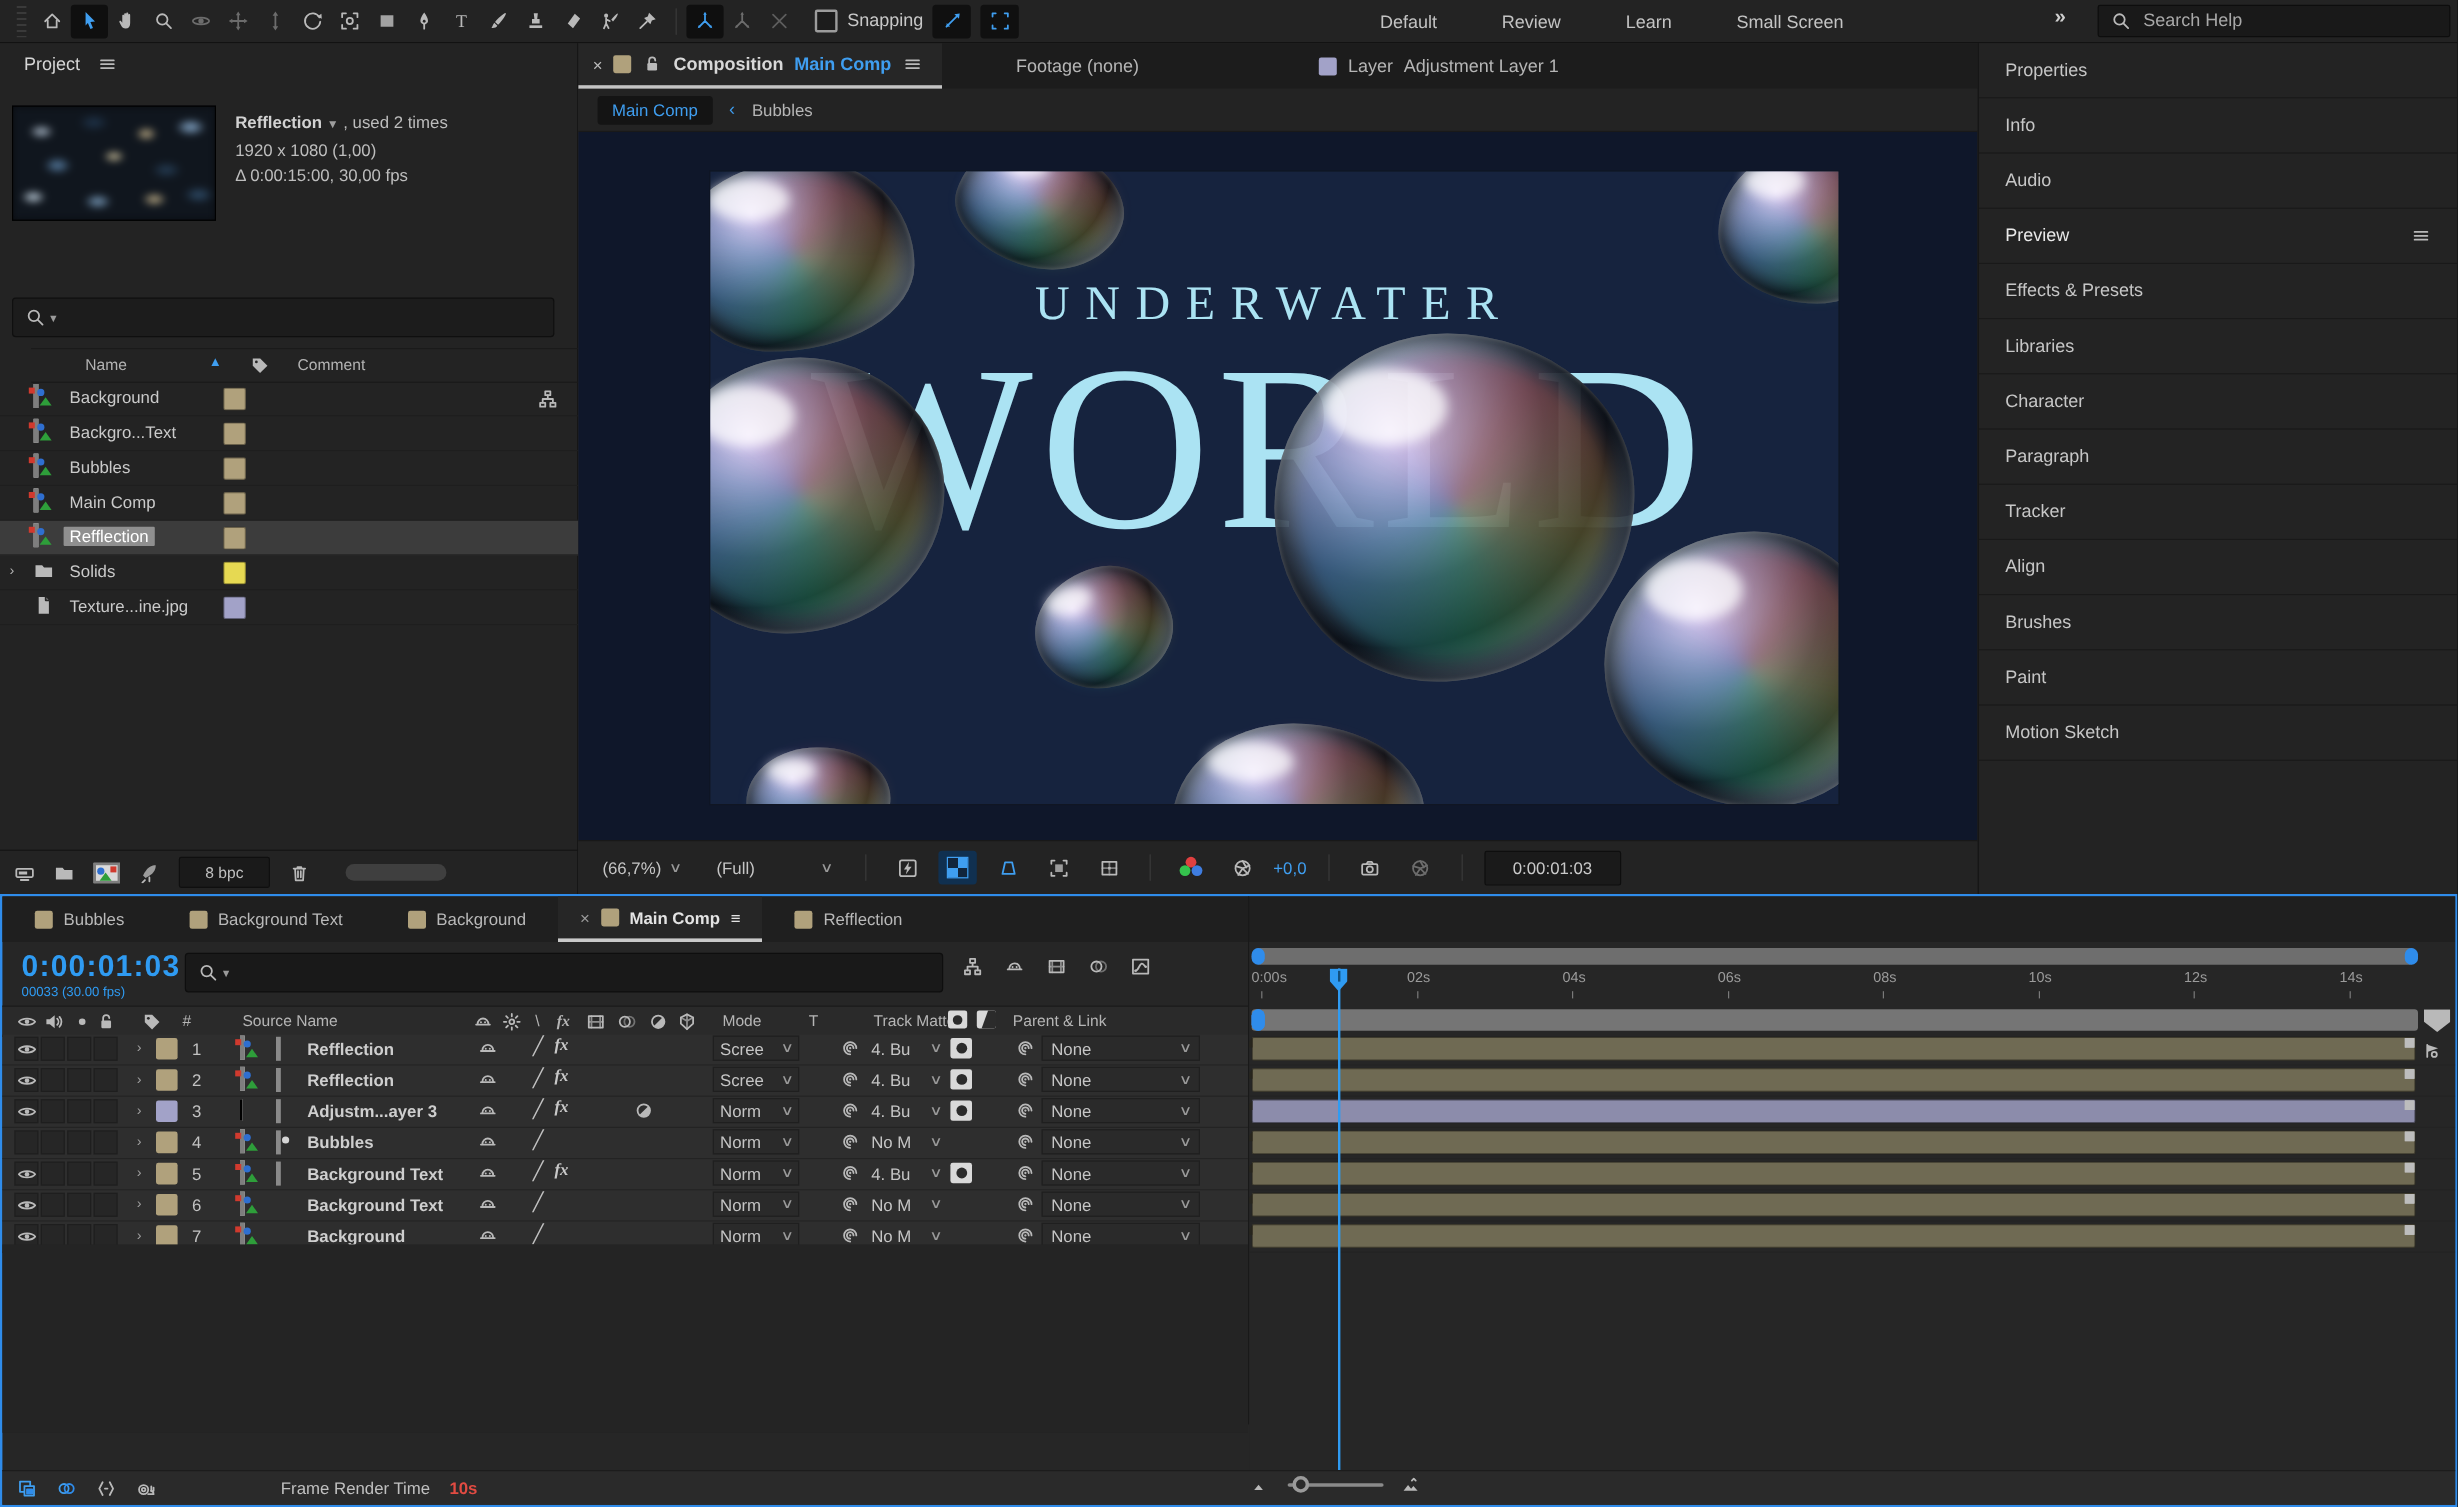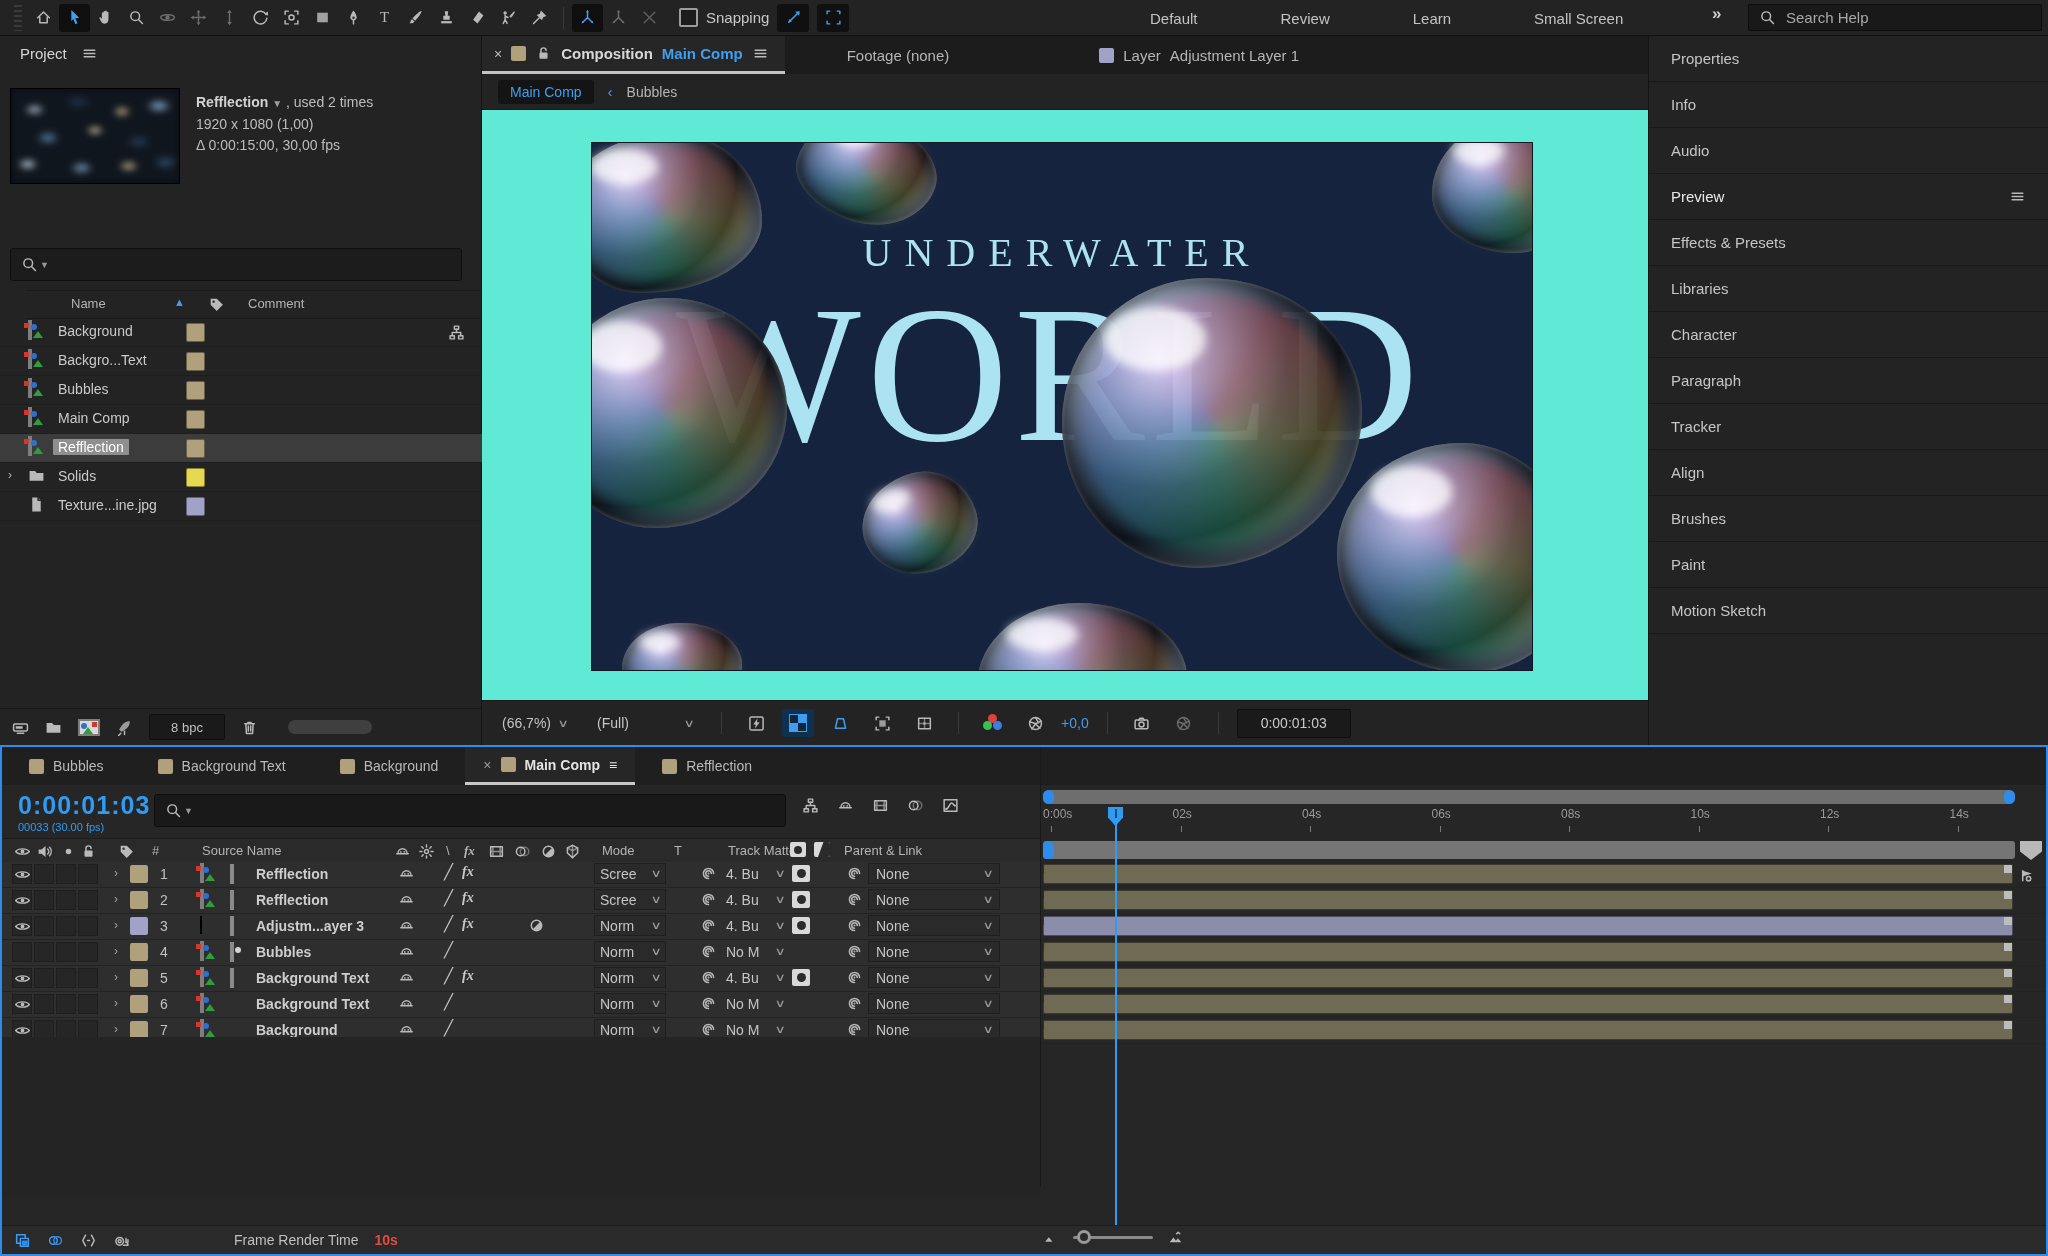--- a/index.html
+++ b/index.html
@@ -13,21 +13,21 @@
   
   #toolbar{left:0;top:0;width:2048px;height:36px;background:#232323;border-bottom:1px solid #121212;display:flex;align-items:center;padding-left:14px;box-sizing:border-box;}
   .grip{width:8px;height:26px;margin-right:6px;background:repeating-linear-gradient(#3a3a3a 0 2px,transparent 2px 5px);}
   .tool{width:31px;height:28px;display:flex;align-items:center;justify-content:center;border-radius:3px;}
   .tool.active{background:#0f0f0f;}
   .tool.active .ic{color:#3f9ef0;}
   .vsep{width:1px;height:22px;background:#3a3a3a;margin:0 8px;}
   #snap-group{display:flex;align-items:center;margin-left:14px;gap:8px;}
   .checkbox{width:15px;height:15px;border:2px solid #9c9c9c;border-radius:2px;background:#1c1c1c;}
   .toggle-btn{width:32px;height:28px;background:#101010;border-radius:3px;display:flex;align-items:center;justify-content:center;margin-left:8px;}
-  #workspaces{position:absolute;left:1150px;top:0;height:36px;display:flex;align-items:center;gap:83px;color:#c3c3c3;font-size:15px;}
+  #workspaces{position:absolute;left:1150px;top:0;height:36px;display:flex;align-items:center;gap:54px;color:#c3c3c3;font-size:15px;}
   #ws-overflow{position:absolute;left:1712px;top:4px;font-size:17px;font-weight:bold;color:#cfcfcf;}
   #help-search{position:absolute;right:6px;top:4px;width:294px;height:27px;background:#191919;border:1px solid #0d0d0d;border-radius:2px;display:flex;align-items:center;gap:10px;padding-left:10px;box-sizing:border-box;color:#a8a8a8;font-size:15px;}
 
   
   #project{left:0;top:36px;width:482px;height:709px;background:#232323;border-right:1px solid #141414;box-sizing:border-box;}
   #proj-head{height:34px;display:flex;align-items:center;gap:14px;padding-left:20px;color:#d6d6d6;font-size:15px;}
   #proj-thumb{left:10px;top:52px;width:168px;height:94px;background:#0a0c10;border:1px solid #000;overflow:hidden;}
   #proj-thumb .tex{width:100%;height:100%;filter:blur(3px);
     background:
      radial-gradient(18px 10px at 14% 22%,#b9c8d8 0,transparent 60%),radial-gradient(22px 12px at 40% 14%,#20364e 0,transparent 60%),
@@ -65,21 +65,21 @@
   #tab-comp .t1{color:#d8d8d8;font-weight:bold;font-size:15px;}
   #tab-comp .t2{color:#3f9ef0;font-weight:bold;font-size:15px;}
   .swatch{width:15px;height:15px;border-radius:2px;}
   .tan{background:#b0a17c;} .lav{background:#a2a2c8;}
   #tab-footage{margin-left:62px;color:#b5b5b5;font-size:15px;}
   #tab-layer{margin-left:150px;display:flex;align-items:center;gap:9px;color:#b5b5b5;font-size:15px;}
   #comp-crumbs{left:0;top:38px;width:1166px;height:36px;background:#232323;border-bottom:1px solid #191919;display:flex;align-items:center;gap:14px;padding-left:16px;box-sizing:border-box;}
   #crumb-cur{background:#141414;color:#3f9ef0;padding:4px 12px;border-radius:3px;font-size:14px;}
   #crumb-back{color:#3f9ef0;font-size:15px;}
   #crumb-other{color:#b5b5b5;font-size:14px;}
-  #viewer{left:0;top:74px;width:1166px;height:590px;background:#5eead4;}
+  #viewer{left:0;top:74px;width:1166px;height:590px;background:#0f172a;}
   #comp-image{left:110px;top:33px;width:940px;height:527px;background:#16233e;overflow:hidden;box-shadow:0 0 0 1px #101623;}
   #headline1{position:absolute;left:0;top:86px;width:100%;text-align:center;font-family:"Liberation Serif",serif;font-size:40px;letter-spacing:13px;color:#abe3f3;}
   #headline2{position:absolute;left:-12px;top:118px;width:100%;text-align:center;font-family:"Liberation Serif",serif;font-size:196px;letter-spacing:6px;color:#abe3f3;}
   .bub{position:absolute;background:
     radial-gradient(circle at 32% 28%, rgba(242,246,250,.96) 0%, rgba(166,180,196,.9) 18%, rgba(54,64,78,.92) 44%, rgba(14,19,27,.95) 62%, rgba(92,104,120,.9) 80%, rgba(204,214,226,.92) 96%);
     box-shadow:inset 0 0 18px rgba(0,0,0,.55), inset 0 0 4px rgba(255,255,255,.4);}
   .bub::before{content:"";position:absolute;inset:6%;border-radius:inherit;filter:blur(7px);opacity:.5;
     background:conic-gradient(from 30deg, rgba(255,60,60,.5), rgba(255,230,80,.45), rgba(60,255,160,.45), rgba(60,160,255,.5), rgba(180,80,255,.4), rgba(255,60,60,.5));}
   .bub::after{content:"";position:absolute;left:14%;top:10%;width:34%;height:22%;border-radius:50%;filter:blur(5px);background:rgba(255,255,255,.75);}
 

